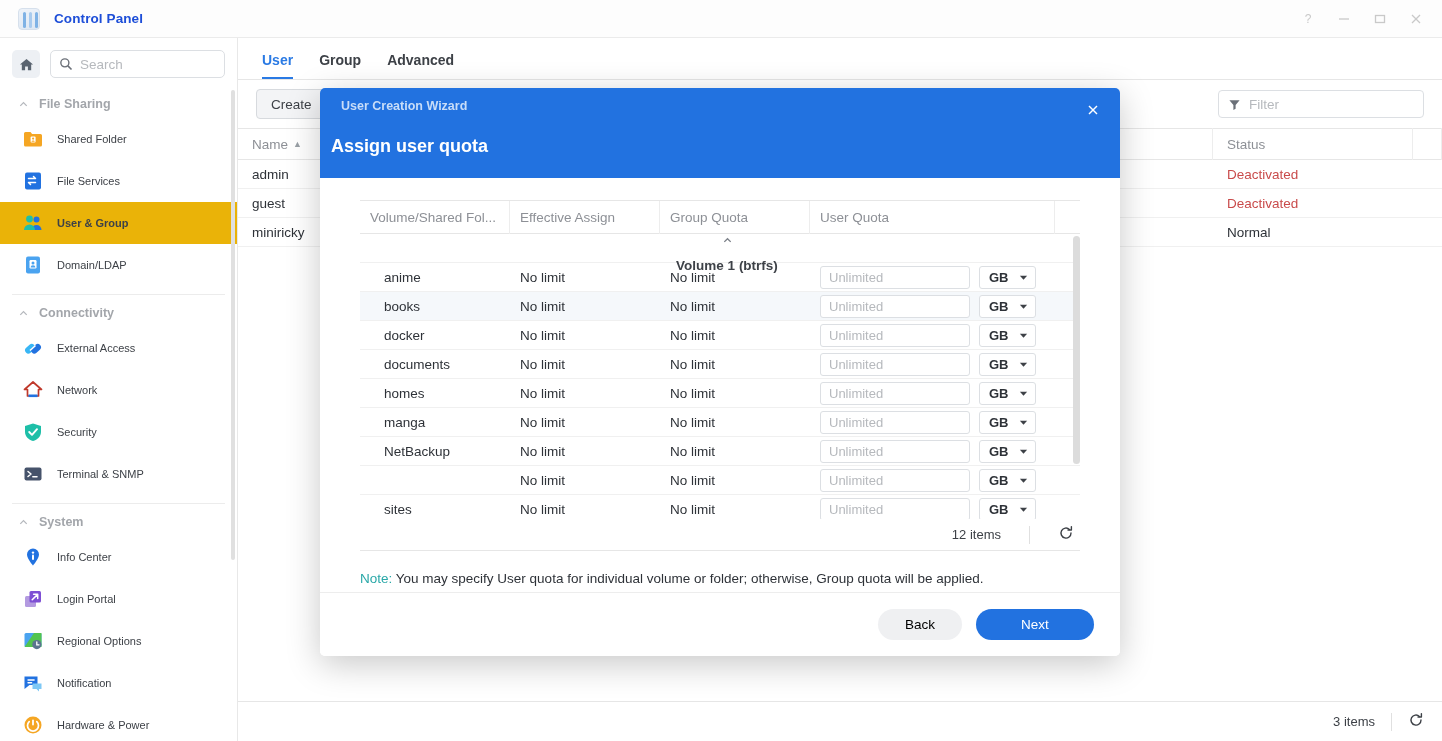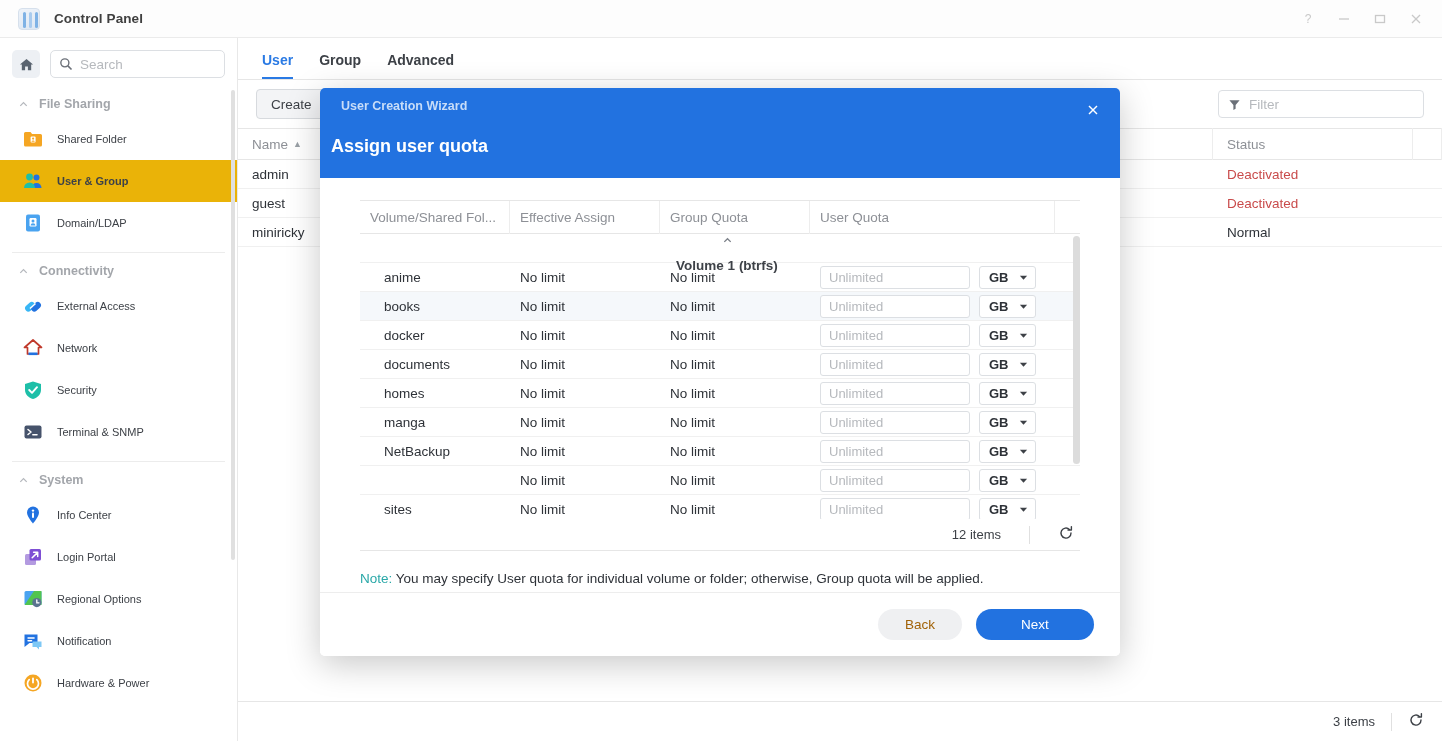--- a/index.html
+++ b/index.html
@@ -27,21 +27,21 @@
   .cp-icon::before{
     content:""; position:absolute; left:4px; top:3px; width:3px; height:16px;
     background:#7fb2e5; border-radius:2px;
   }
   .cp-icon::after{
     content:""; position:absolute; left:10px; top:3px; width:3px; height:16px;
     background:#a9cbee; border-radius:2px;
     box-shadow: 6px 0 0 0 #7fb2e5;
   }
   .titlebar-title {
-    margin-left:14px; font-size:13.5px; font-weight:bold; color:#404040; letter-spacing:.1px;
+    margin-left:14px; font-size:13.5px; font-weight:bold; color:#1d4ed8; letter-spacing:.1px;
   }
   .win-controls { margin-left:auto; display:flex; align-items:center; gap:0; padding-right:8px; }
   .win-btn {
     width:36px; height:30px; display:flex; align-items:center; justify-content:center;
     color:#c9c9c9; font-size:15px; cursor:default;
   }
   .win-btn svg { display:block; }
 
   
   .sidebar {
@@ -176,21 +176,21 @@
   .note b { color:#2aa8a8; font-weight:normal; }
   .modal-foot {
     position:absolute; bottom:0; left:0; width:800px; height:64px;
     border-top:1px solid #ededed; display:flex; align-items:center; justify-content:flex-end;
     gap:14px; padding-right:26px; background:#fff;
   }
   .btn {
     height:31px; border-radius:16px; display:flex; align-items:center; justify-content:center;
     font-size:13.5px; cursor:default;
   }
-  .btn-back { width:84px; background:#eff0f2; color:#a16207; }
+  .btn-back { width:84px; background:#eff0f2; color:#000000; }
   .btn-next { width:118px; background:#2272e0; color:#fff; }
 </style>
 </head>
 <body>
 
 <div class="app">
 
   <div class="titlebar">
     <div class="titlebar-icon">
       <div class="cp-icon"></div>
@@ -253,20 +253,29 @@
           <svg width="22" height="22" viewBox="0 0 22 22">
               <path d="M2 5.5 a1.5 1.5 0 0 1 1.5-1.5 h5 l1.6 2 h8.4 a1.5 1.5 0 0 1 1.5 1.5 v9.5 a1.5 1.5 0 0 1-1.5 1.5 h-15 a1.5 1.5 0 0 1-1.5-1.5 z" fill="#f5a623"></path>
               <rect x="8.6" y="8.6" width="5" height="6" rx="1" fill="#fff"></rect>
               <circle cx="11.1" cy="10.6" r="1.1" fill="#f5a623"></circle>
               <path d="M9.4 13.8 a1.8 1.8 0 0 1 3.4 0 z" fill="#f5a623"></path>
             </svg>
         </span>
         <span>Shared Folder</span>
       </div>
 
+      <div class="nav-item">
+        <span class="ico">
+          <svg width="22" height="22" viewBox="0 0 22 22">
+              <rect x="3" y="2.5" width="16" height="17" rx="2" fill="#2272e0"></rect>
+              <path d="M6.5 8.5 h7 l-2 -2 M13.5 12.5 h-7 l2 2" stroke="#fff" stroke-width="1.5" fill="none" stroke-linecap="round" stroke-linejoin="round"></path>
+            </svg>
+        </span>
+        <span>File Services</span>
+      </div>
 
       <div class="nav-item active">
         <span class="ico">
           <svg width="22" height="22" viewBox="0 0 22 22">
               <circle cx="14.5" cy="7.5" r="3" fill="#2272e0"></circle>
               <path d="M9.5 18 a5 5 0 0 1 10 0 z" fill="#2272e0"></path>
               <circle cx="7.5" cy="7" r="3.4" fill="#1ebfa8"></circle>
               <path d="M2 18 a5.5 5.5 0 0 1 11 0 z" fill="#1ebfa8"></path>
             </svg>
         </span>

